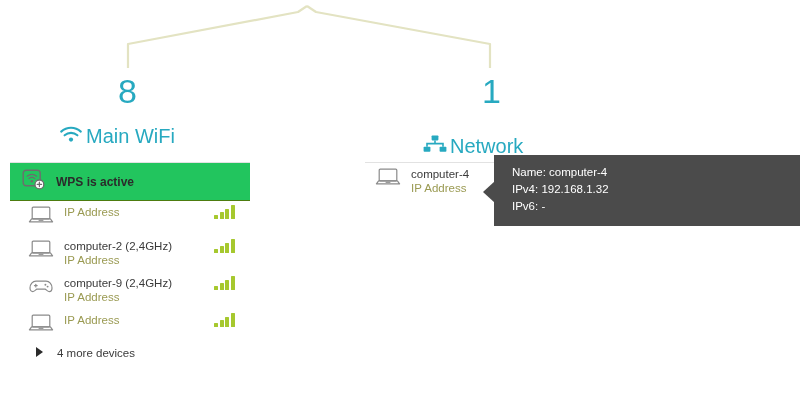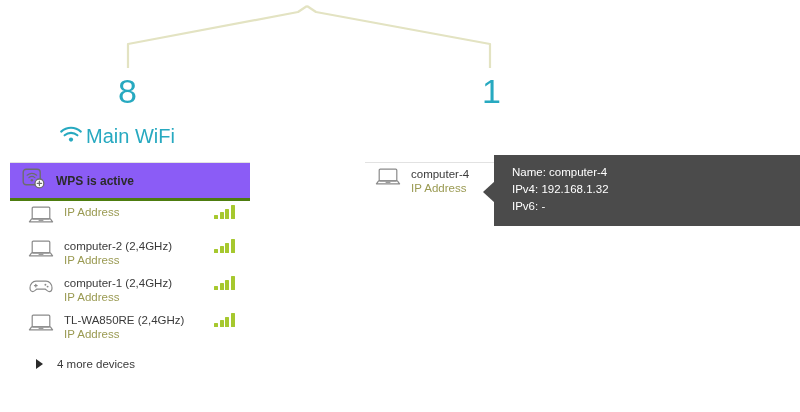--- a/index.html
+++ b/index.html
@@ -62,22 +62,22 @@
     height: 1px;
     background: #e2e2e2;
     width: 240px;
   }
   #wps-row {
     display: flex;
     align-items: center;
     gap: 10px;
     height: 38px;
     padding-left: 12px;
-    background: #8b5cf6;
-    border-bottom: 3px solid #4d7c0f;
+    background: #22c55e;
+    border-bottom: 1px solid #4d7c0f;
   }
   #wps-row .wps-label {
     font-size: 12px;
     font-weight: bold;
     color: #2b2b2b;
   }
 
   .device-row {
     display: flex;
     align-items: flex-start;
@@ -121,21 +121,21 @@
     background: #a6c82e;
     border-radius: 0.5px;
   }
   .signal i.b1 { height: 4px; }
   .signal i.b2 { height: 7px; }
   .signal i.b3 { height: 10.5px; }
   .signal i.b4 { height: 14px; }
 
   #more-row {
     display: flex;
-    align-items: center;
+    align-items: flex-start;
     gap: 14px;
     padding-left: 26px;
     height: 28px;
     margin-top: 4px;
     cursor: pointer;
   }
   #more-row .more-label {
     font-size: 11.5px;
     color: #3a3a3a;
   }
@@ -197,20 +197,34 @@
           <path d="M6.6,11.3 C8.5,9.7 10.6,8.9 13,8.9 C15.4,8.9 17.5,9.7 19.4,11.3"></path>
         </g>
         <circle cx="13" cy="15.6" r="2.1" fill="#27a9c0"></circle>
       </svg>
     </span>
     <span class="tlabel">Main WiFi</span>
   </div>
 
   <div class="branch-count" id="net-count">1</div>
 
+  <div class="branch-title" id="net-title">
+    <span class="ticon">
+      <svg width="26" height="20" viewBox="0 0 26 20">
+        <rect x="9.6" y="1.4" width="6.8" height="5" rx="0.8" fill="#27a9c0"></rect>
+        <rect x="1.6" y="12.8" width="6.8" height="5" rx="0.8" fill="#27a9c0"></rect>
+        <rect x="17.6" y="12.8" width="6.8" height="5" rx="0.8" fill="#27a9c0"></rect>
+        <g stroke="#27a9c0" stroke-width="1.6" fill="none">
+          <path d="M13,6.4 L13,9.6"></path>
+          <path d="M5,12.8 L5,9.6 L21,9.6 L21,12.8"></path>
+        </g>
+      </svg>
+    </span>
+    <span class="tlabel">Network</span>
+  </div>
 
   <div id="wifi-card">
 
     <div class="card-topline"></div>
 
     <div id="wps-row">
       <span>
         <svg width="24" height="22" viewBox="0 0 24 22">
           <rect x="1.2" y="1.2" width="17" height="15.6" rx="3" fill="none" stroke="#6d6d6d" stroke-width="1.4"></rect>
           <g fill="none" stroke="#6d6d6d" stroke-width="1.2" stroke-linecap="round">
@@ -275,41 +289,40 @@
                    C3.4,15.6 2,14.3 2,12 C2,8.2 4.6,5.2 8,5.2 Z" fill="none" stroke="#8a8a8a" stroke-width="1.2" stroke-linejoin="round"></path>
           <g stroke="#8a8a8a" stroke-width="1.1" stroke-linecap="round">
             <path d="M6.4,9.6 L9.2,9.6"></path>
             <path d="M7.8,8.2 L7.8,11"></path>
           </g>
           <circle cx="17.4" cy="8.8" r="0.95" fill="#8a8a8a"></circle>
           <circle cx="19.6" cy="10.6" r="0.95" fill="#8a8a8a"></circle>
         </svg>
       </span>
       <span class="device-text">
-        <div class="device-name">computer-1 (2,4GHz)</div>
+        <div class="device-name">computer-9 (2,4GHz)</div>
         <div class="device-ip">IP Address</div>
       </span>
       <span class="signal">
         <i class="b1"></i>
           <i class="b2"></i>
           <i class="b3"></i>
           <i class="b4"></i>
       </span>
     </div>
 
     <div class="device-row">
       <span class="device-icon">
         <svg width="26" height="20" viewBox="0 0 26 20">
           <rect x="4.2" y="2.2" width="17.6" height="11.6" rx="1" fill="none" stroke="#8a8a8a" stroke-width="1.2"></rect>
           <path d="M1.4,16.8 L24.6,16.8 L22.4,13.8 L3.6,13.8 Z" fill="none" stroke="#8a8a8a" stroke-width="1.2" stroke-linejoin="round"></path>
           <path d="M10.6,15.3 L15.4,15.3" stroke="#8a8a8a" stroke-width="1.1"></path>
         </svg>
       </span>
       <span class="device-text">
-        <div class="device-name">TL-WA850RE (2,4GHz)</div>
         <div class="device-ip">IP Address</div>
       </span>
       <span class="signal">
         <i class="b1"></i>
           <i class="b2"></i>
           <i class="b3"></i>
           <i class="b4"></i>
       </span>
     </div>
 

